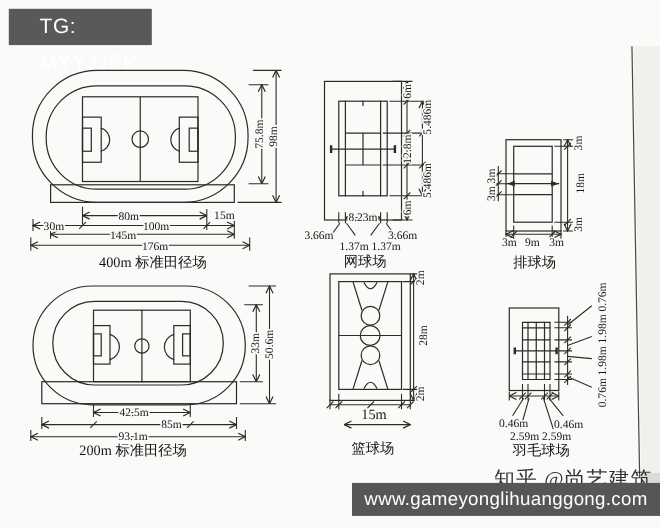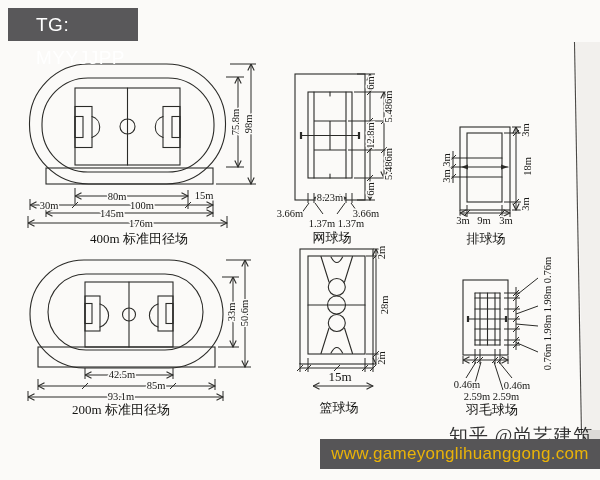--- a/index.html
+++ b/index.html
@@ -2,21 +2,21 @@
 <html><head>
 <meta charset="utf-8">
 <style>
   * { box-sizing: border-box; }
   body { margin: 0; }
   #page { position: relative; width: 600px; height: 480px; background: #fbfaf8; overflow: hidden;
           font-family: "Liberation Sans", sans-serif; }
   .badge { position: absolute; left: 8px; top: 8px; width: 130px; height: 33px; background: #59585a;
            color: #fff; font-size: 19px; line-height: 33px; padding-left: 28px; letter-spacing: .5px; }
   .sitebar { position: absolute; left: 320px; top: 439px; width: 280px; height: 30px; background: #565557;
-             color: #eab308; font-size: 17px; line-height: 30px; text-align: center; letter-spacing: .3px; }
+             color: #ffffff; font-size: 17px; line-height: 30px; text-align: center; letter-spacing: .3px; }
   .zhihu { position: absolute; left: 449px; top: 399px; color: #000000; opacity: .8; font-size: 19px;
            letter-spacing: 1px; font-family: "Liberation Serif", serif; white-space: nowrap; margin-top: 24px; }
   svg { position: absolute; left: 0; top: 0; }
   .ln { stroke: #2b2b28; stroke-width: 1.1; fill: none; stroke-linecap: round; }
   .tk { stroke: #2b2b28; stroke-width: 1; fill: none; }
   .fl { fill: #2b2b28; stroke: none; }
   text.d { font: 10.5px "Liberation Serif", serif; fill: #161614; text-anchor: middle;
            paint-order: stroke; stroke: #fbfaf8; stroke-width: 3px; stroke-linejoin: round; }
   text.big { font-size: 13px; }
   text.t { font: 13px "Liberation Serif", serif; fill: #141412; text-anchor: middle; }

